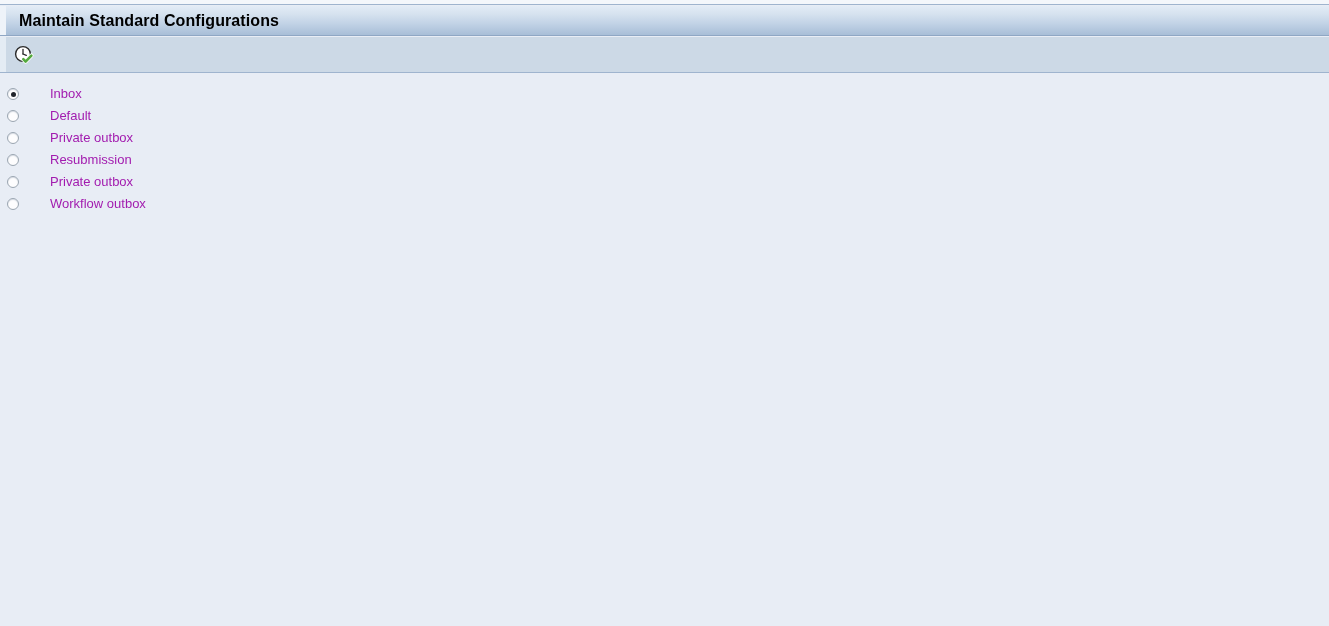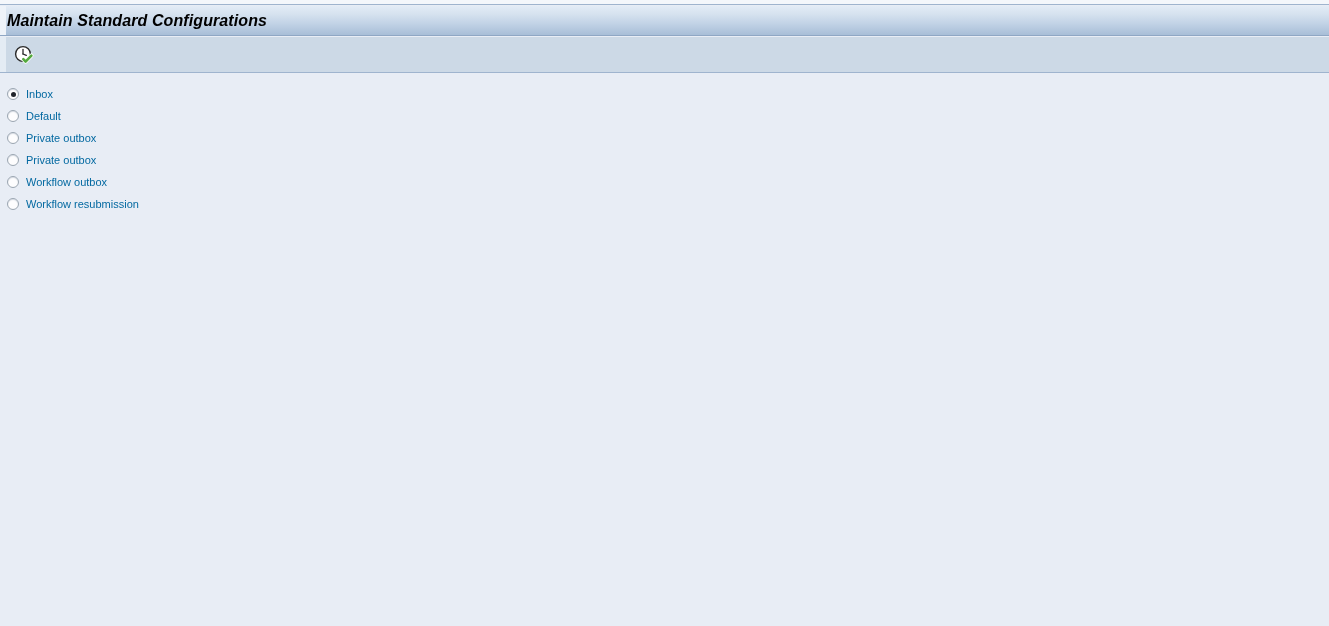--- a/index.html
+++ b/index.html
@@ -56,23 +56,22 @@
   .title-bar .title-left-gap {
     width: 6px;
     height: 100%;
     background: #eef3f9;
     flex: 0 0 auto;
   }
   .title-text {
     font-family: "Liberation Sans", sans-serif;
     font-size: 16px;
     font-weight: bold;
-    font-style: italic;
     color: #000000;
-    padding-left: 1px;
+    padding-left: 13px;
     letter-spacing: 0.1px;
     white-space: nowrap;
   }
 
   
   .toolbar {
     position: absolute;
     left: 0;
     top: 37px;
     width: 1329px;
@@ -150,25 +149,26 @@
     width: 5px;
     height: 5px;
     margin-left: -2.5px;
     margin-top: -2.5px;
     border-radius: 50%;
     background: #20242b;
   }
 
   .radio-label {
     font-family: "Liberation Sans", sans-serif;
-    font-size: 11px;
-    color: #0369a1;
+    font-size: 13px;
+    color: #a21caf;
     padding-left: 7px;
     line-height: 14px;
     white-space: nowrap;
+    margin-left: 24px;
   }
 </style>
 </head>
 <body>
 
 <div id="app-window">
 
   <div class="top-strip"></div>
 
   <div class="title-bar">
@@ -208,34 +208,34 @@
         <span class="radio-mark"></span>
         <span class="radio-label">Default</span>
       </div>
 
       <div class="radio-row">
         <span class="radio-mark"></span>
         <span class="radio-label">Private outbox</span>
       </div>
 
 
+      <div class="radio-row">
+        <span class="radio-mark"></span>
+        <span class="radio-label">Resubmission</span>
+      </div>
 
       <div class="radio-row">
         <span class="radio-mark"></span>
         <span class="radio-label">Private outbox</span>
       </div>
 
 
 
       <div class="radio-row">
         <span class="radio-mark"></span>
         <span class="radio-label">Workflow outbox</span>
       </div>
 
-      <div class="radio-row">
-        <span class="radio-mark"></span>
-        <span class="radio-label">Workflow resubmission</span>
-      </div>
 
     </div>
   </div>
 
 </div>
 
 </body></html>

